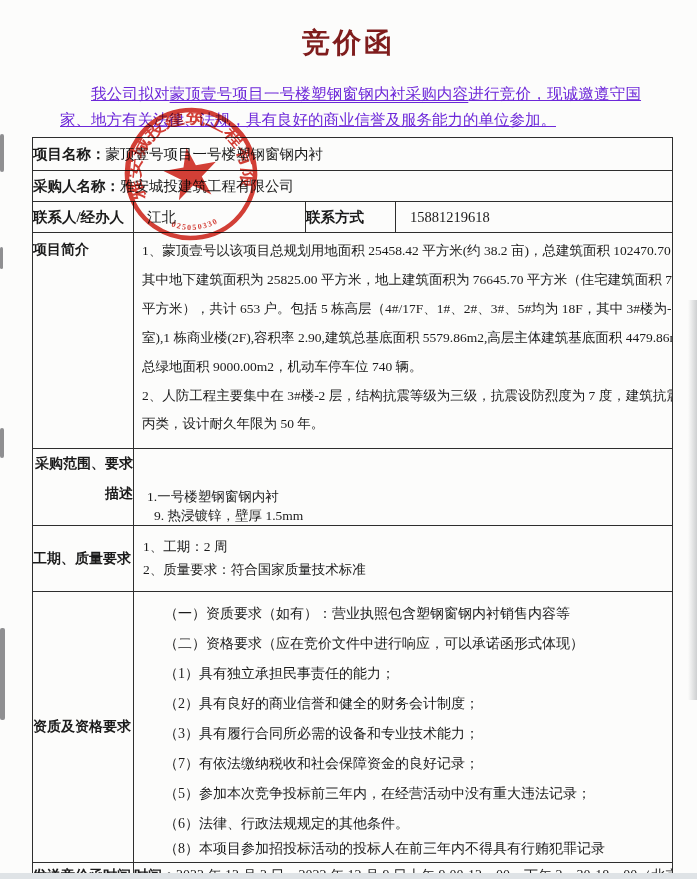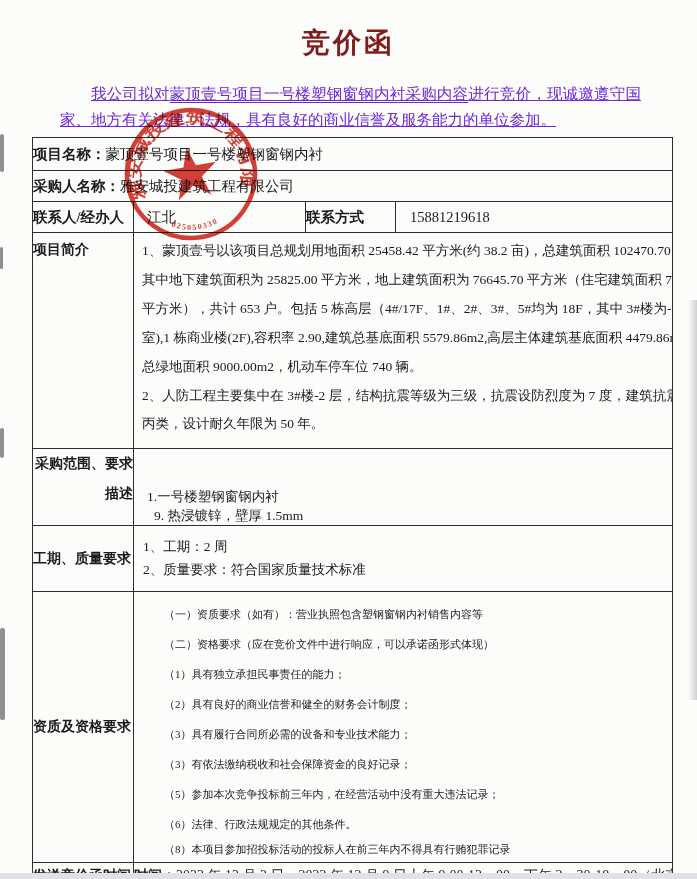--- a/index.html
+++ b/index.html
@@ -45,21 +45,21 @@
   .row-simple td{ font-size:14.5px; }
   .v-mid{ vertical-align:middle; }
   .label-cell{ font-weight:700; font-size:14.5px; padding-left:9px; }
   .value-plain{ font-weight:400; }
 
   .overview-lines{ padding:4px 4px 0 8px; line-height:28.9px; font-size:13.5px; white-space:nowrap; }
   .scope-label{ padding:3px 0 0 9px; line-height:30px;text-align:right; }
   .scope-lines{ padding:6px 0 0 13px; line-height:19px; font-size:13.5px;margin-top:32px; }
   .scope-lines .indent2{ padding-left:7px; }
   .schedule-lines{ padding:10px 0 10px 9px; line-height:22.5px; font-size:13.5px; }
-  .qual-lines{ padding:7px 0 0 30px; font-size:11px; }
+  .qual-lines{ padding:7px 0 0 30px; font-size:14px; }
   .qual-lines div{ line-height:30px; height:30px; white-space:nowrap; }
   .qual-lines div.last{ line-height:20px; height:20px; }
   .time-cell{ padding-left:7px; font-size:13px; white-space:nowrap; }
 
   
   .stamp{
     position:absolute;left:120px;top:103px;
     width:142px;height:142px;
     transform:rotate(-10deg);
     opacity:.88;
@@ -149,21 +149,21 @@
     </tr>
     <tr style="height:271px;">
       <td class="label-cell v-mid" style="vertical-align:middle">资质及资格要求</td>
       <td colspan="3">
         <div class="qual-lines">
           <div>（一）资质要求（如有）：营业执照包含塑钢窗钢内衬销售内容等</div>
           <div>（二）资格要求（应在竞价文件中进行响应，可以承诺函形式体现）</div>
           <div>（1）具有独立承担民事责任的能力；</div>
           <div>（2）具有良好的商业信誉和健全的财务会计制度；</div>
           <div>（3）具有履行合同所必需的设备和专业技术能力；</div>
-          <div>（3）有依法缴纳税收和社会保障资金的良好记录；</div>
+          <div>（7）有依法缴纳税收和社会保障资金的良好记录；</div>
           <div>（5）参加本次竞争投标前三年内，在经营活动中没有重大违法记录；</div>
           <div>（6）法律、行政法规规定的其他条件。</div>
           <div class="last">（8）本项目参加招投标活动的投标人在前三年内不得具有行贿犯罪记录</div>
         </div>
       </td>
     </tr>
     <tr style="height:27px;">
       <td class="label-cell v-mid" style="vertical-align:middle">发送竞价函时间</td>
       <td colspan="3" class="time-cell v-mid" style="vertical-align:middle"><span class="lbl">时间：</span><span>2022 年 12 月 2 日—2022 年 12 月 9 日上午 9:00-12：00；下午 2：30-18：00（北京时间）。</span></td>
     </tr>

